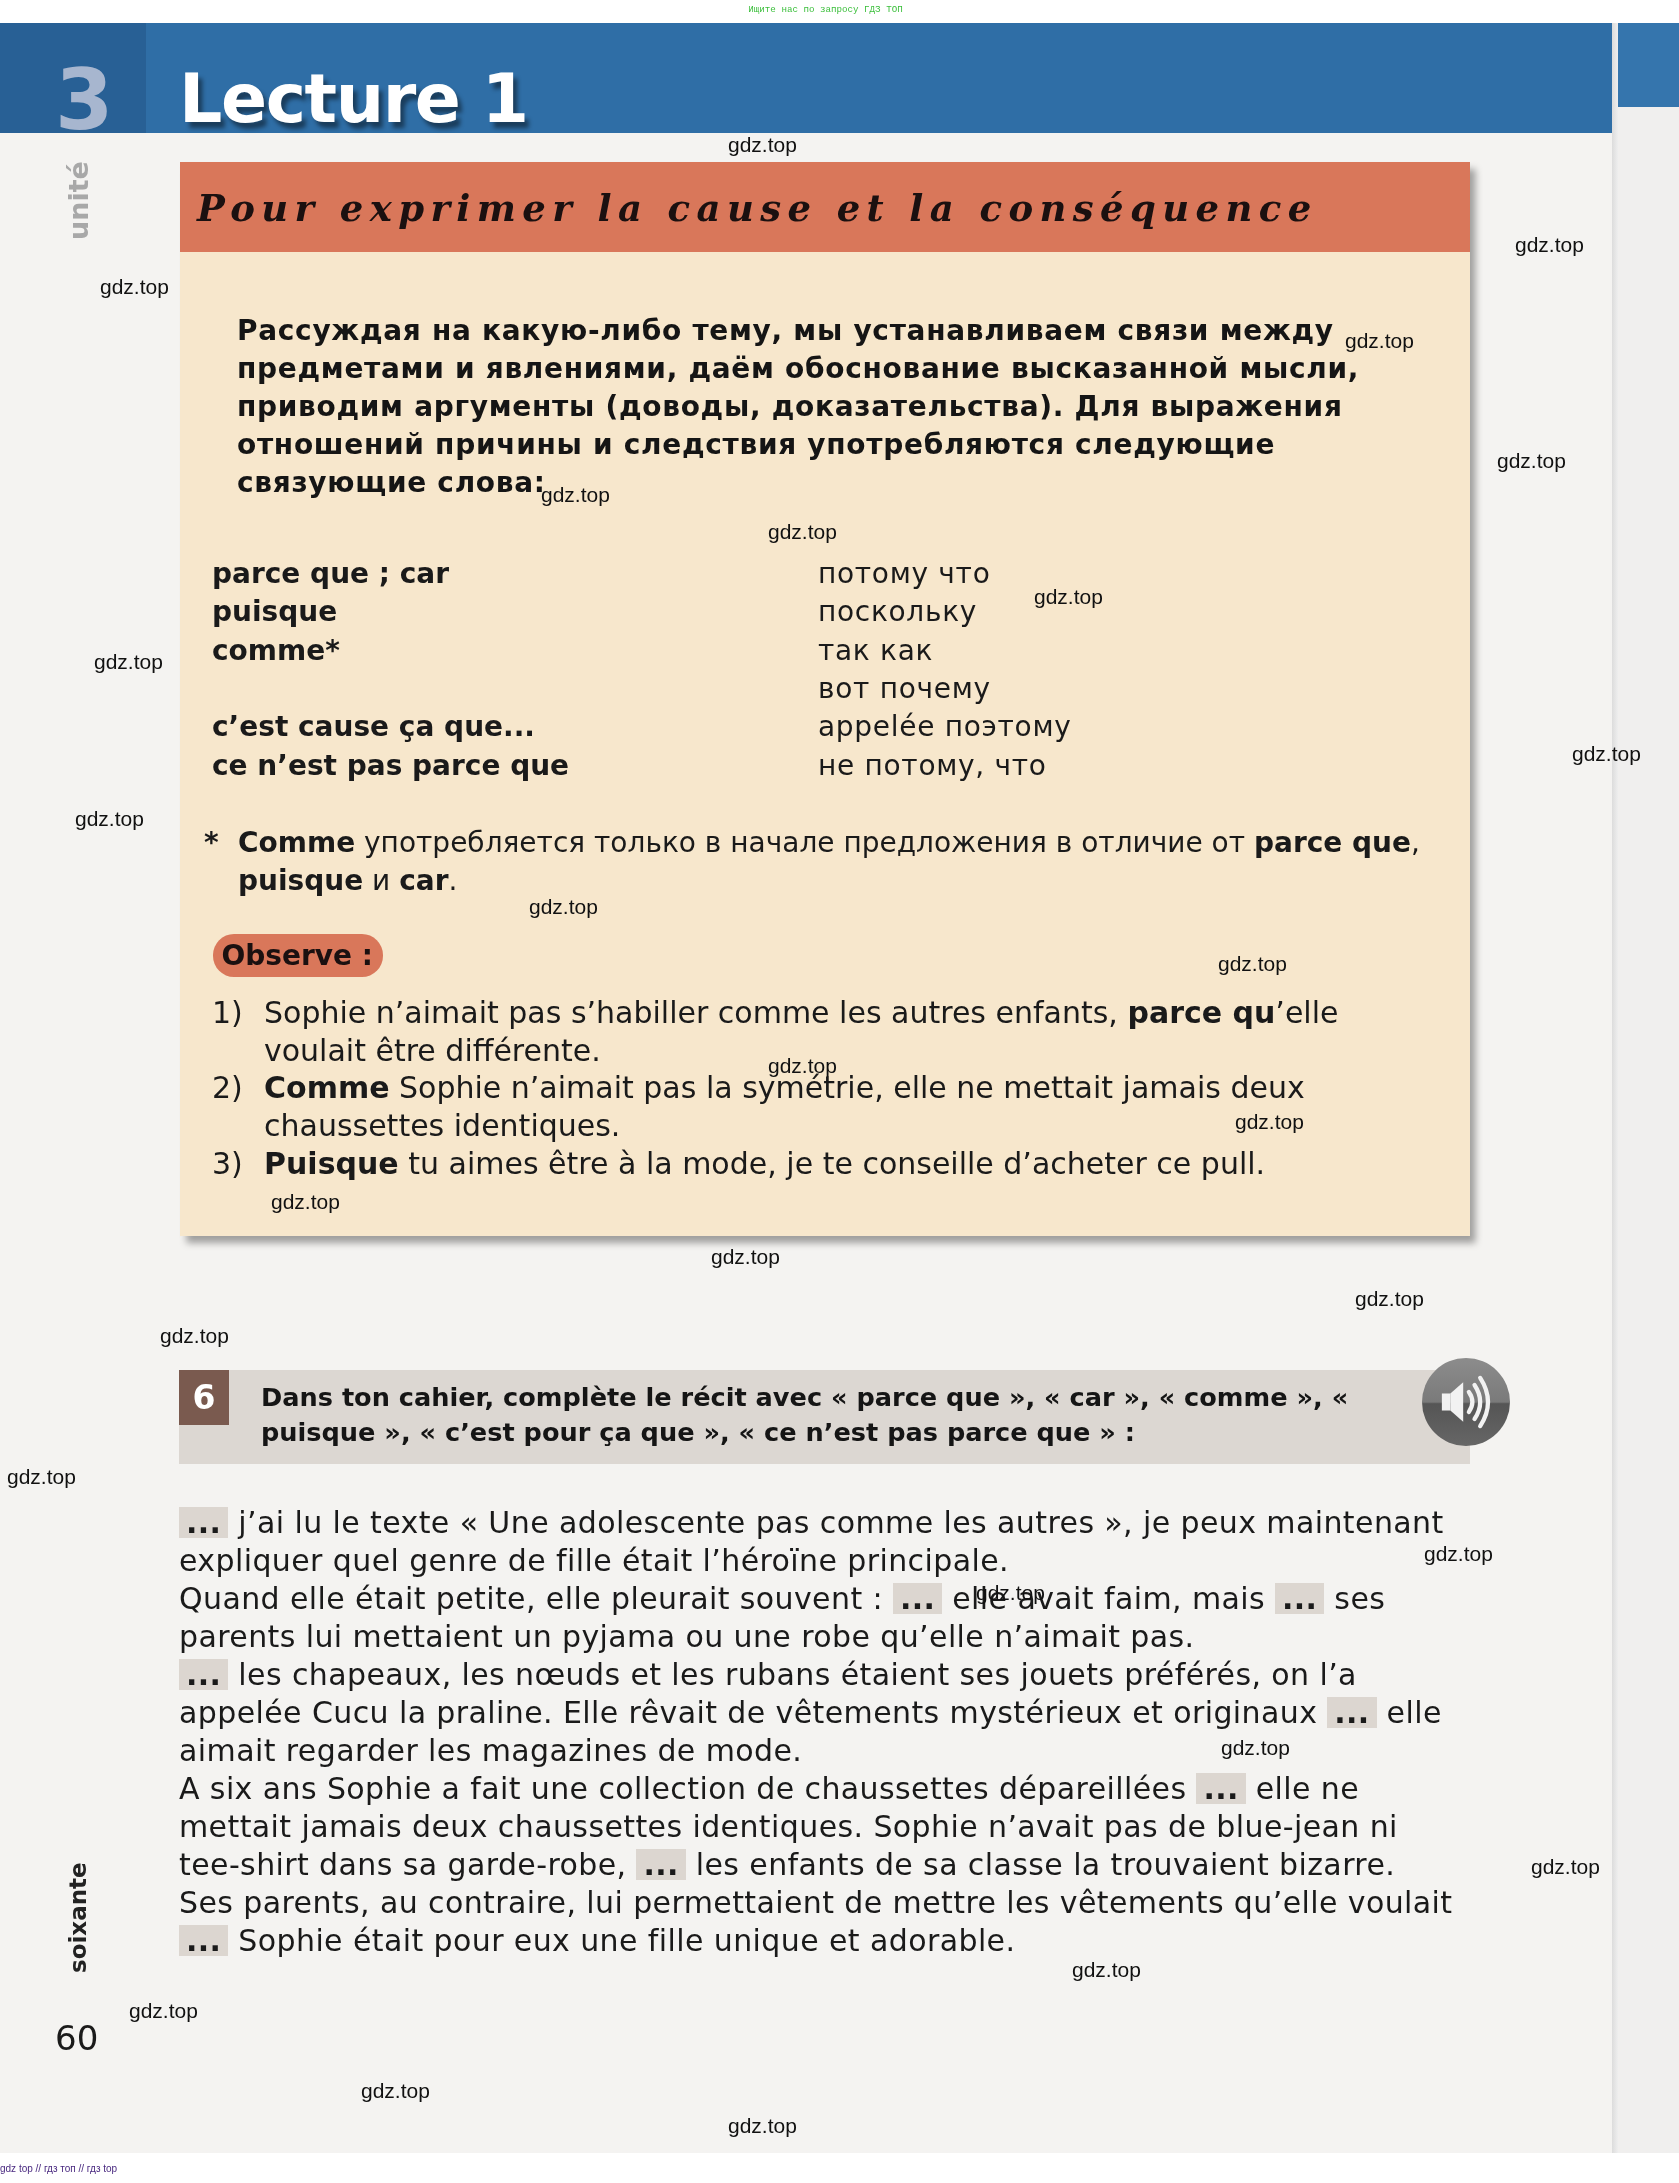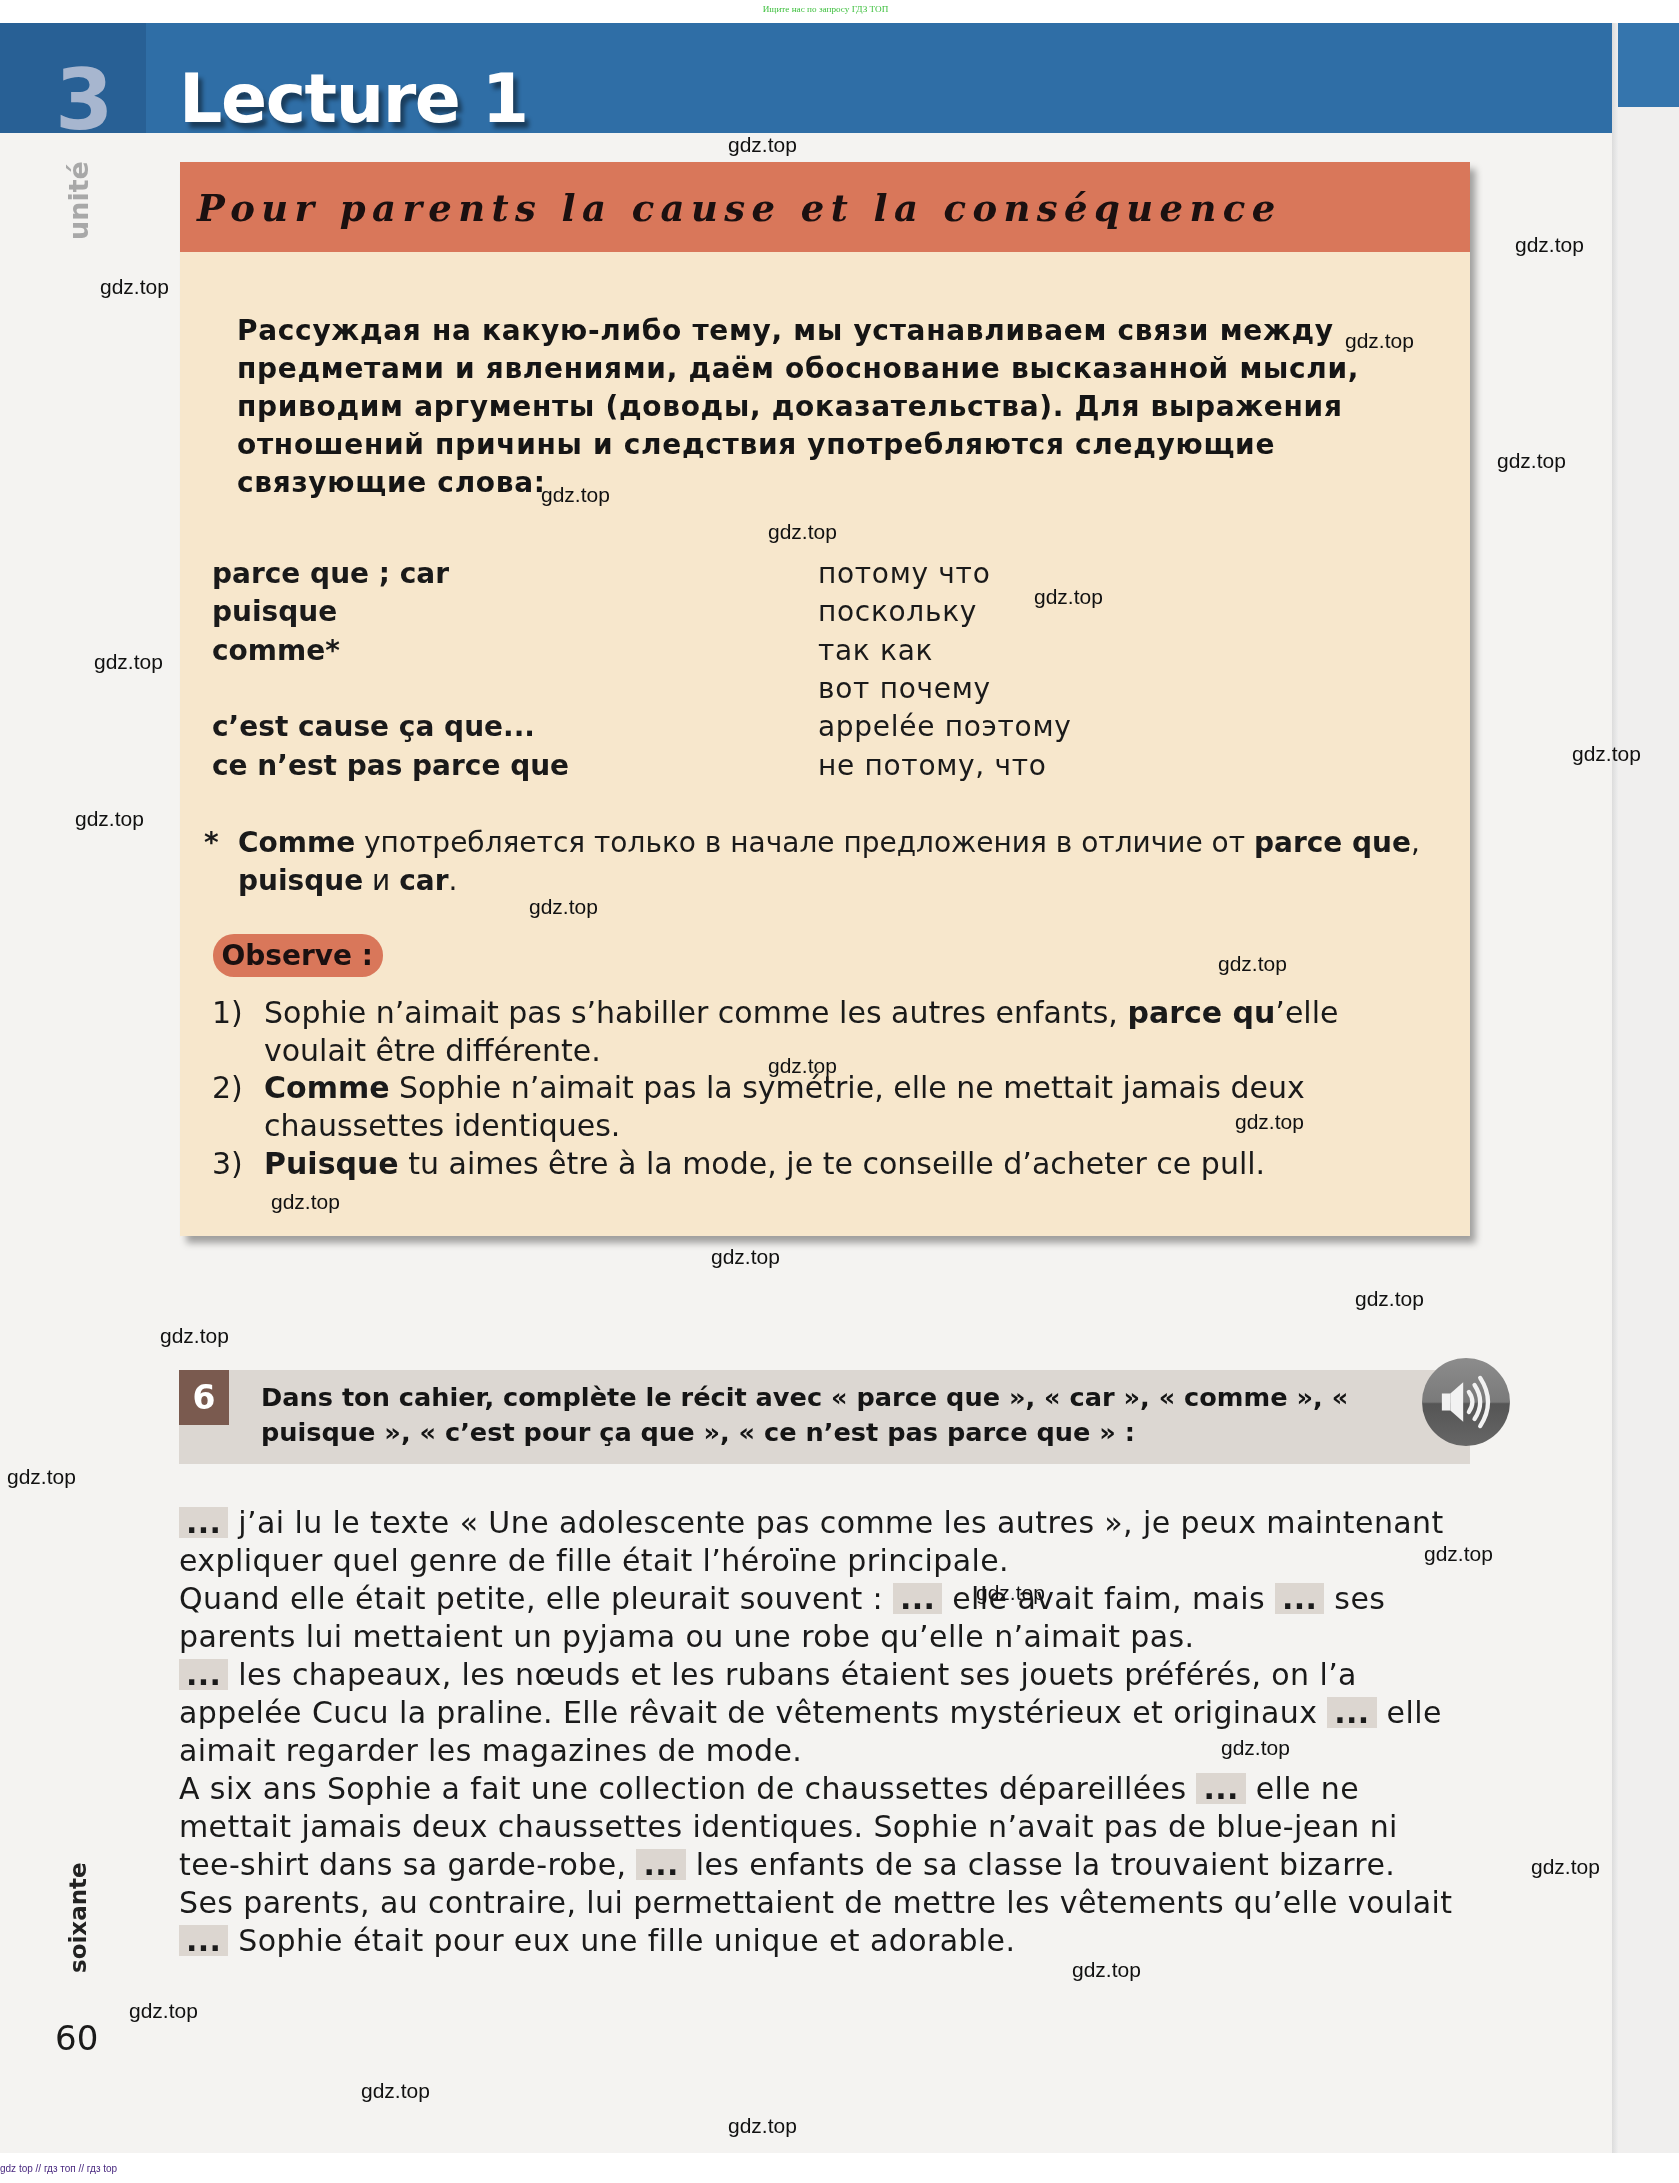--- a/index.html
+++ b/index.html
@@ -4,21 +4,21 @@
 <style>
   html, body { margin:0; padding:0; }
   body {
     width:1679px; height:2183px; position:relative; overflow:hidden;
     background:#f4f3f1;
     font-family:"DejaVu Sans", sans-serif;
     color:#1a1a1a;
   }
   .abs { position:absolute; }
   .topbar { left:0; top:0; width:1679px; height:23.4px; background:#ffffff; }
-  .topbar-text { left:0; width:1651px; top:4.3px; text-align:center; font-family:Liberation Serif, serif; font-size:9.2px; color:#3bbf3b; }
+  .topbar-text { left:0; width:1651px; top:4.3px; text-align:center; font-family:Liberation Mono, monospace; font-size:9.2px; color:#3bbf3b; }
   .header-band { left:0; top:23.4px; width:1612px; height:110px; background:#2f6ea6; }
   .header-dark { left:0; top:23.4px; width:146px; height:110px; background:#286095; }
   .header-right { left:1617px; top:23.4px; width:62px; height:84px; background:#3575ad; }
   .spine { left:1612px; top:23.4px; width:5.7px; height:2130px; background:linear-gradient(90deg,#dcdcdc,#eeeeee); }
   .right-page { left:1617px; top:107px; width:62px; height:2046px; background:#f0efee; }
   .unit-num { left:55px; top:58px; font-family:"DejaVu Sans", sans-serif; font-weight:bold; font-size:84px; color:#a7b6cf; line-height:1; }
   .lecture-title { left:179px; top:65px; font-family:"DejaVu Sans", sans-serif; font-weight:bold; font-size:68px; color:#ffffff; line-height:1; letter-spacing:-1.4px;
     text-shadow:4.3px 5.7px 4.3px rgba(0,0,0,0.45); }
   .unite-label { left:57px; top:156px; width:43px; height:92px; }
   .unite-label span { display:block; transform:rotate(-90deg); transform-origin:left top; position:absolute; left:5.7px; top:84px;
@@ -72,21 +72,21 @@
 <div class="abs right-page"></div>
 <div class="abs spine"></div>
 <div class="abs unit-num">3</div>
 <div class="abs lecture-title">Lecture 1</div>
 <div class="abs unite-label">
     <span>unité</span>
   </div>
 
 <div class="abs rule-box"></div>
 <div class="abs rule-head"></div>
-<div class="abs rule-title">Pour parents la cause et la conséquence</div>
+<div class="abs rule-title">Pour exprimer la cause et la conséquence</div>
 <div class="abs intro">Рассуждая на какую-либо тему, мы устанавливаем связи между предметами и явлениями, даём обоснование высказанной мысли, приводим аргументы (доводы, доказательства). Для выражения отношений причины и следствия употребляются следующие связующие слова:</div>
 
 <div class="abs pairs">
   <div class="pair" style="top:0px">
     <span class="fr">parce que ; car</span>
     <span class="ru">потому что</span>
   </div>
   <div class="pair" style="top:38px">
     <span class="fr">puisque</span>
     <span class="ru">поскольку</span>

